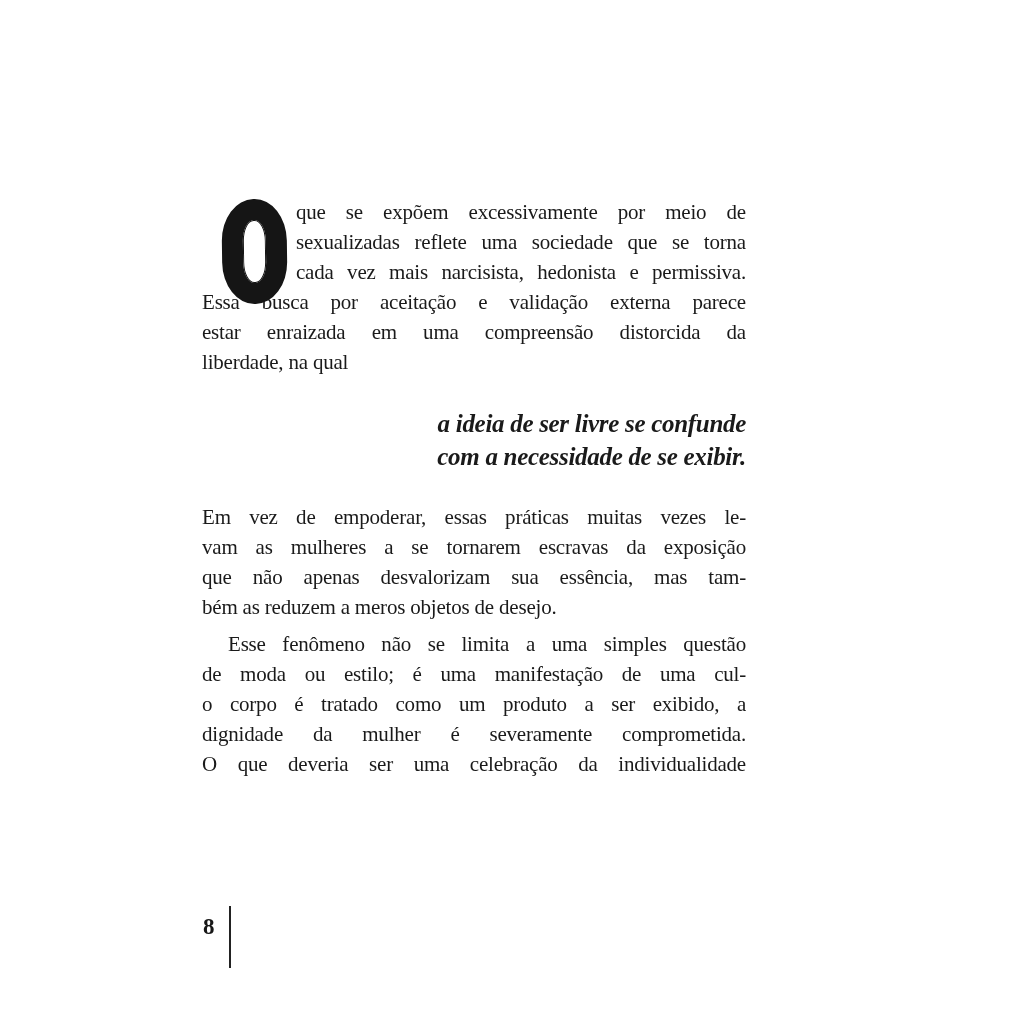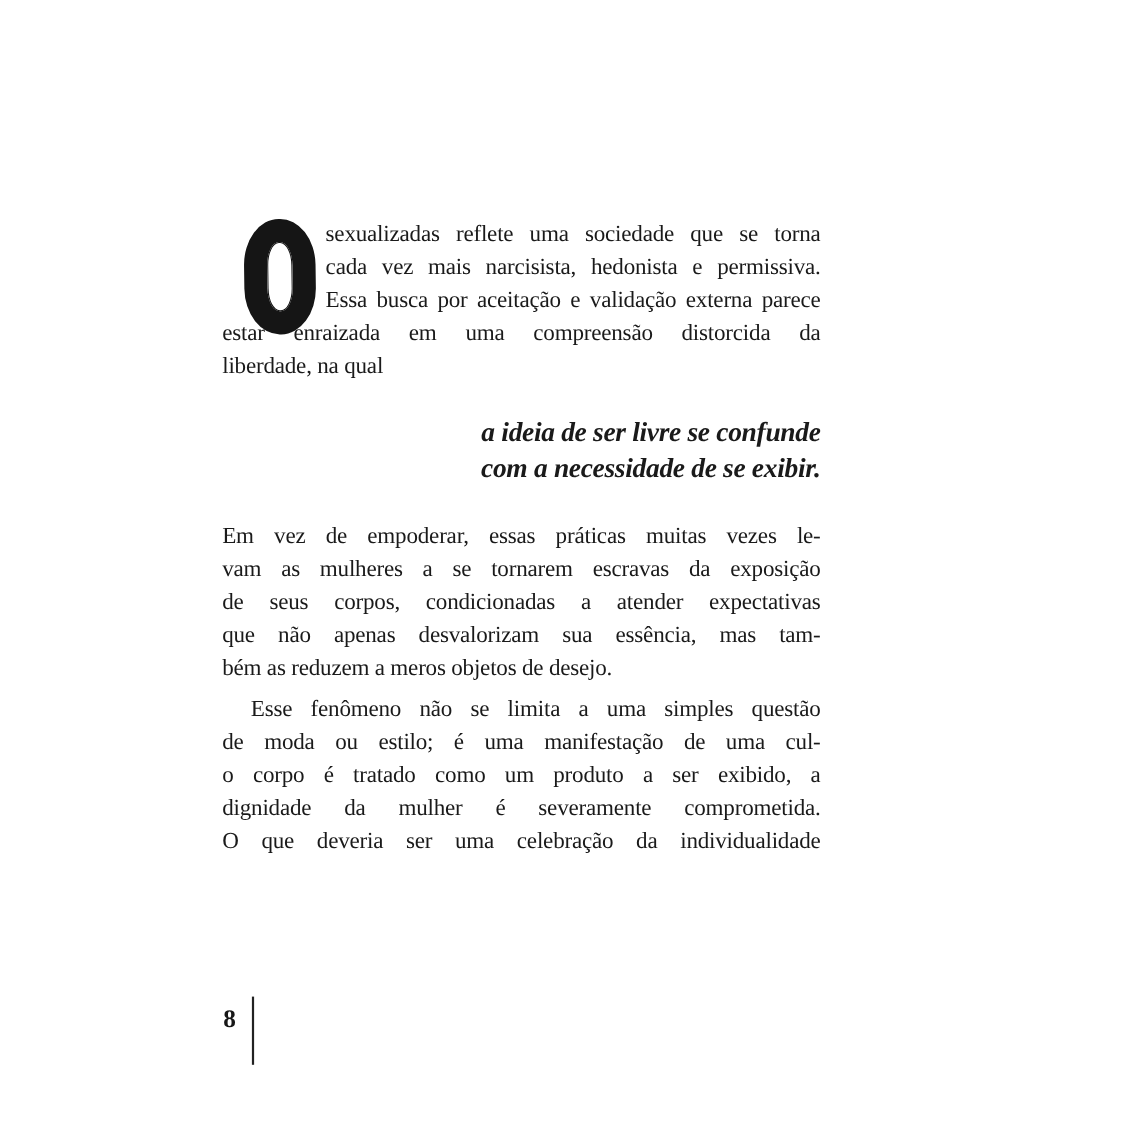--- a/index.html
+++ b/index.html
@@ -99,40 +99,40 @@
 </head>
 <body>
 
 <div class="page">
 
   <div class="text-block">
 
     <div class="para para-opening last-left">
       <div class="dropcap">O</div>
       <div class="lines">
+          <div class="line">que se expõem excessivamente por meio de</div>
           <div class="line">sexualizadas reflete uma sociedade que se torna</div>
           <div class="line">cada vez mais narcisista, hedonista e permissiva.</div>
           <div class="line">Essa busca por aceitação e validação externa parece</div>
           <div class="line">estar enraizada em uma compreensão distorcida da</div>
           <div class="line">liberdade, na qual</div>
         </div>
     </div>
 
     <div class="pullquote">
       <div class="lines">
           <div class="line">a ideia de ser livre se confunde</div>
           <div class="line">com a necessidade de se exibir.</div>
         </div>
     </div>
 
     <div class="para para-2 last-left">
       <div class="lines">
           <div class="line">Em vez de empoderar, essas práticas muitas vezes le-</div>
           <div class="line">vam as mulheres a se tornarem escravas da exposição</div>
-          <div class="line">de seus corpos, condicionadas a atender expectativas</div>
           <div class="line">que não apenas desvalorizam sua essência, mas tam-</div>
           <div class="line">bém as reduzem a meros objetos de desejo.</div>
         </div>
     </div>
 
     <div class="para para-3 indent-first">
       <div class="lines">
           <div class="line">Esse fenômeno não se limita a uma simples questão</div>
           <div class="line">de moda ou estilo; é uma manifestação de uma cul-</div>
           <div class="line">o corpo é tratado como um produto a ser exibido, a</div>

